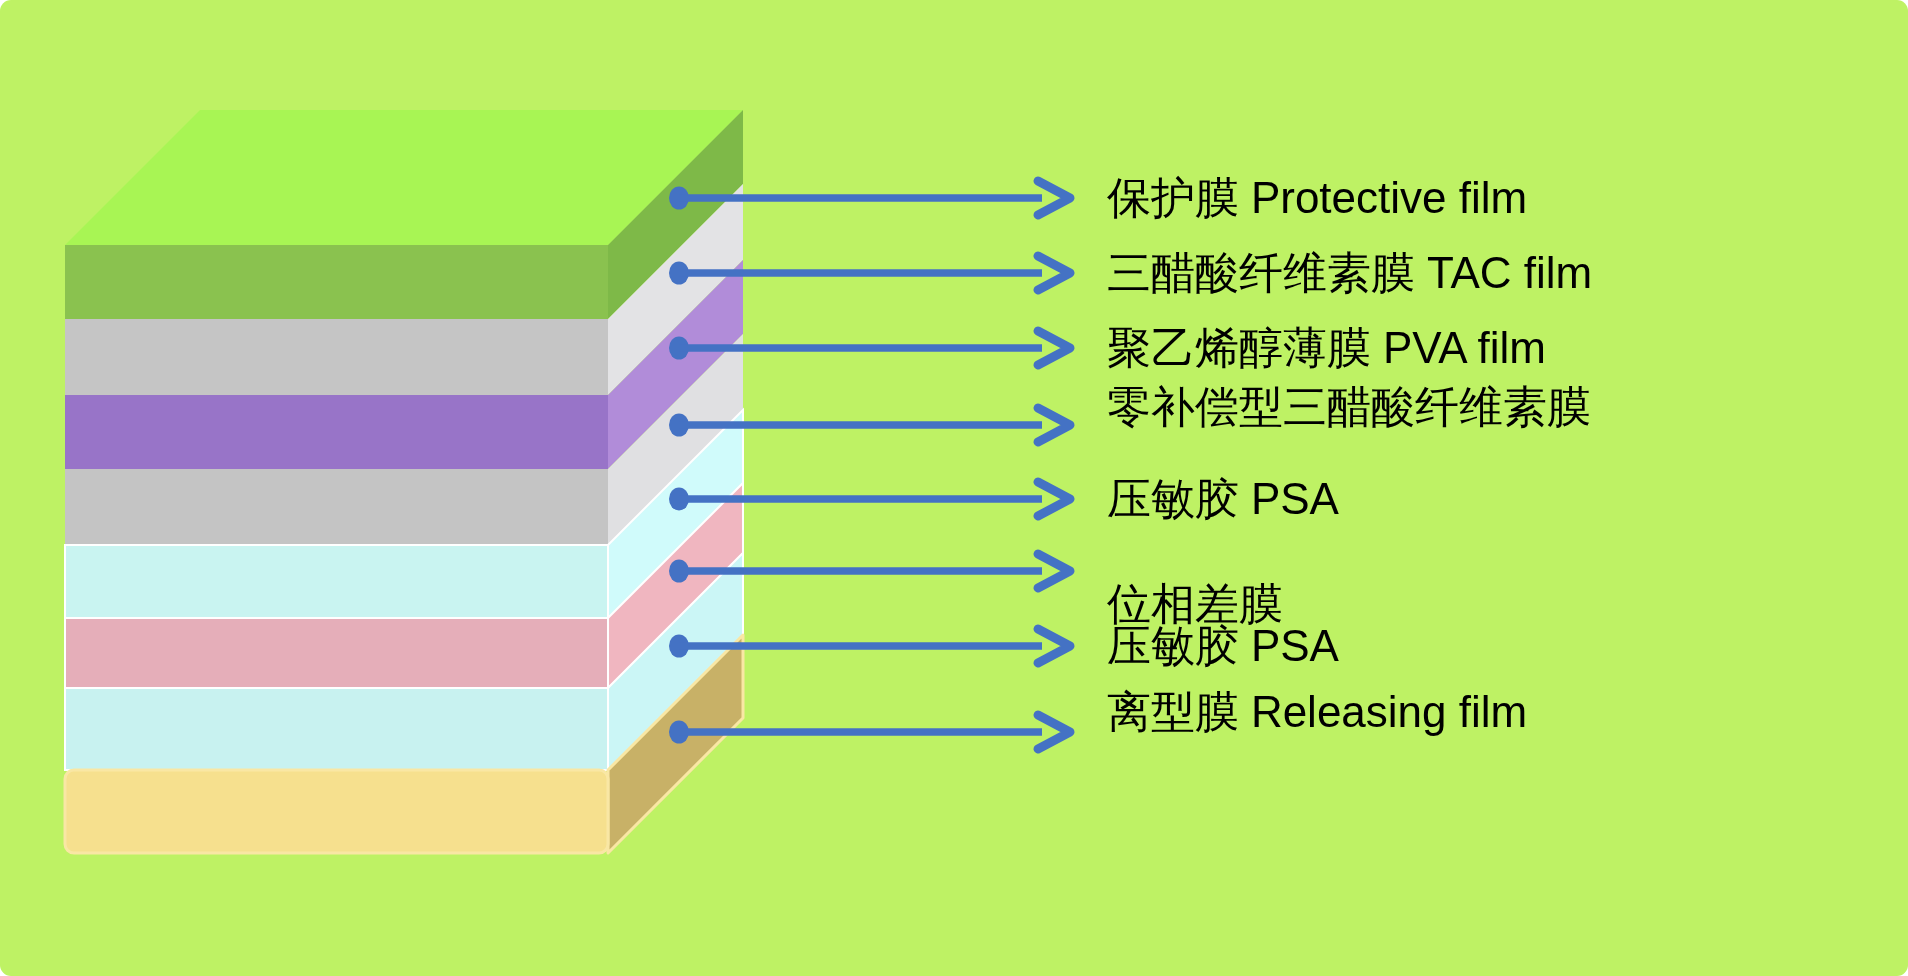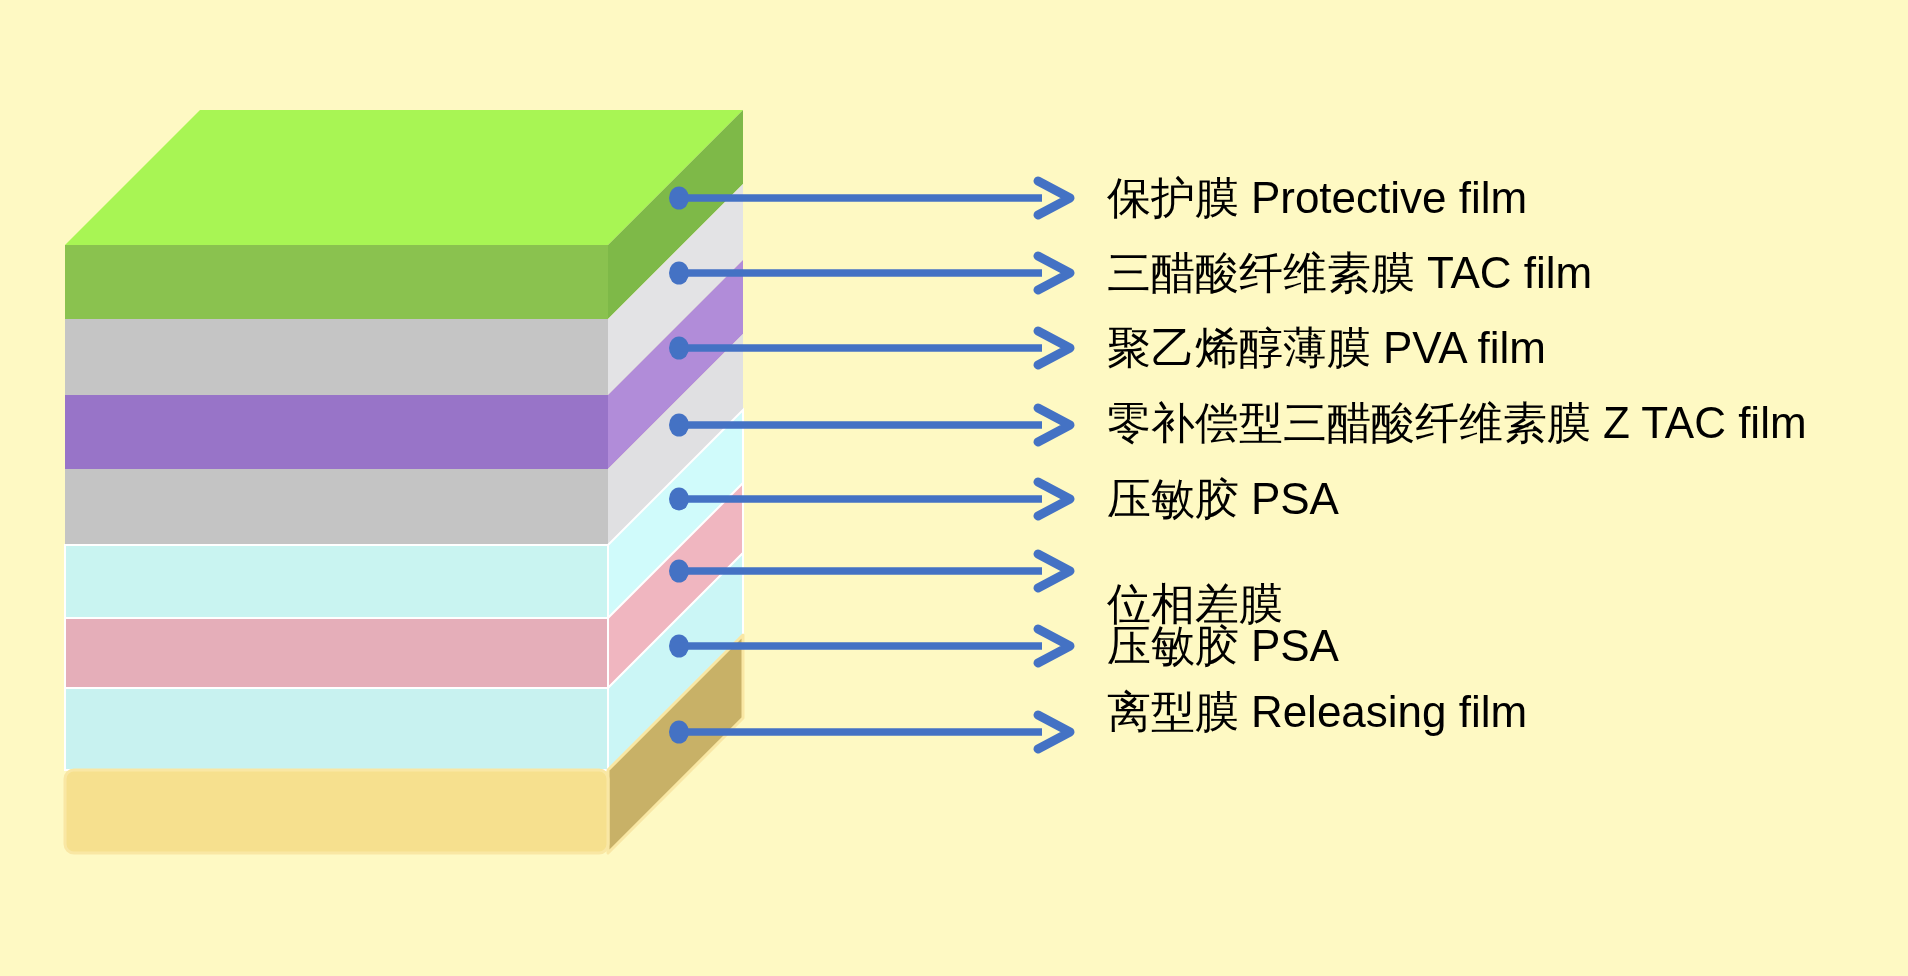--- a/index.html
+++ b/index.html
@@ -1,22 +1,23 @@
 <!DOCTYPE html>
 <html lang="zh"><head>
 <meta charset="utf-8">
 <style>
   html, body { margin: 0; padding: 0; background: #ffffff; }
   .stage {
     position: relative;
     width: 1908px;
     height: 976px;
-    background: #fef9c3;
+    background: #bef264;
     overflow: hidden;
     font-family: "Liberation Sans", "DejaVu Sans", sans-serif;
+    border-radius: 11px;
   }
   .stack-svg { position: absolute; left: 0; top: 0; }
   .label-row {
     position: absolute;
     left: 1107px;
     height: 56px;
     display: flex;
     align-items: center;
     font-size: 44px;
     line-height: 56px;
@@ -130,23 +131,22 @@
     <span class="en">Protective film</span>
   </div>
   <div class="label-row" style="top:320px">
     <span class="zh">聚乙烯醇薄膜</span>
     <span class="en">PVA film</span>
   </div>
   <div class="label-row" style="top:245px">
     <span class="zh">三醋酸纤维素膜</span>
     <span class="en">TAC film</span>
   </div>
-  <div class="label-row" style="top:395px">
+  <div class="label-row" style="top:379px">
     <span class="zh">零补偿型三醋酸纤维素膜</span>
-    <span class="en">Z TAC film</span>
   </div>
   <div class="label-row" style="top:471px">
     <span class="zh">压敏胶</span>
     <span class="en">PSA</span>
   </div>
   <div class="label-row" style="top:576px">
     <span class="zh">位相差膜</span>
   </div>
   <div class="label-row" style="top:618px">
     <span class="zh">压敏胶</span>

